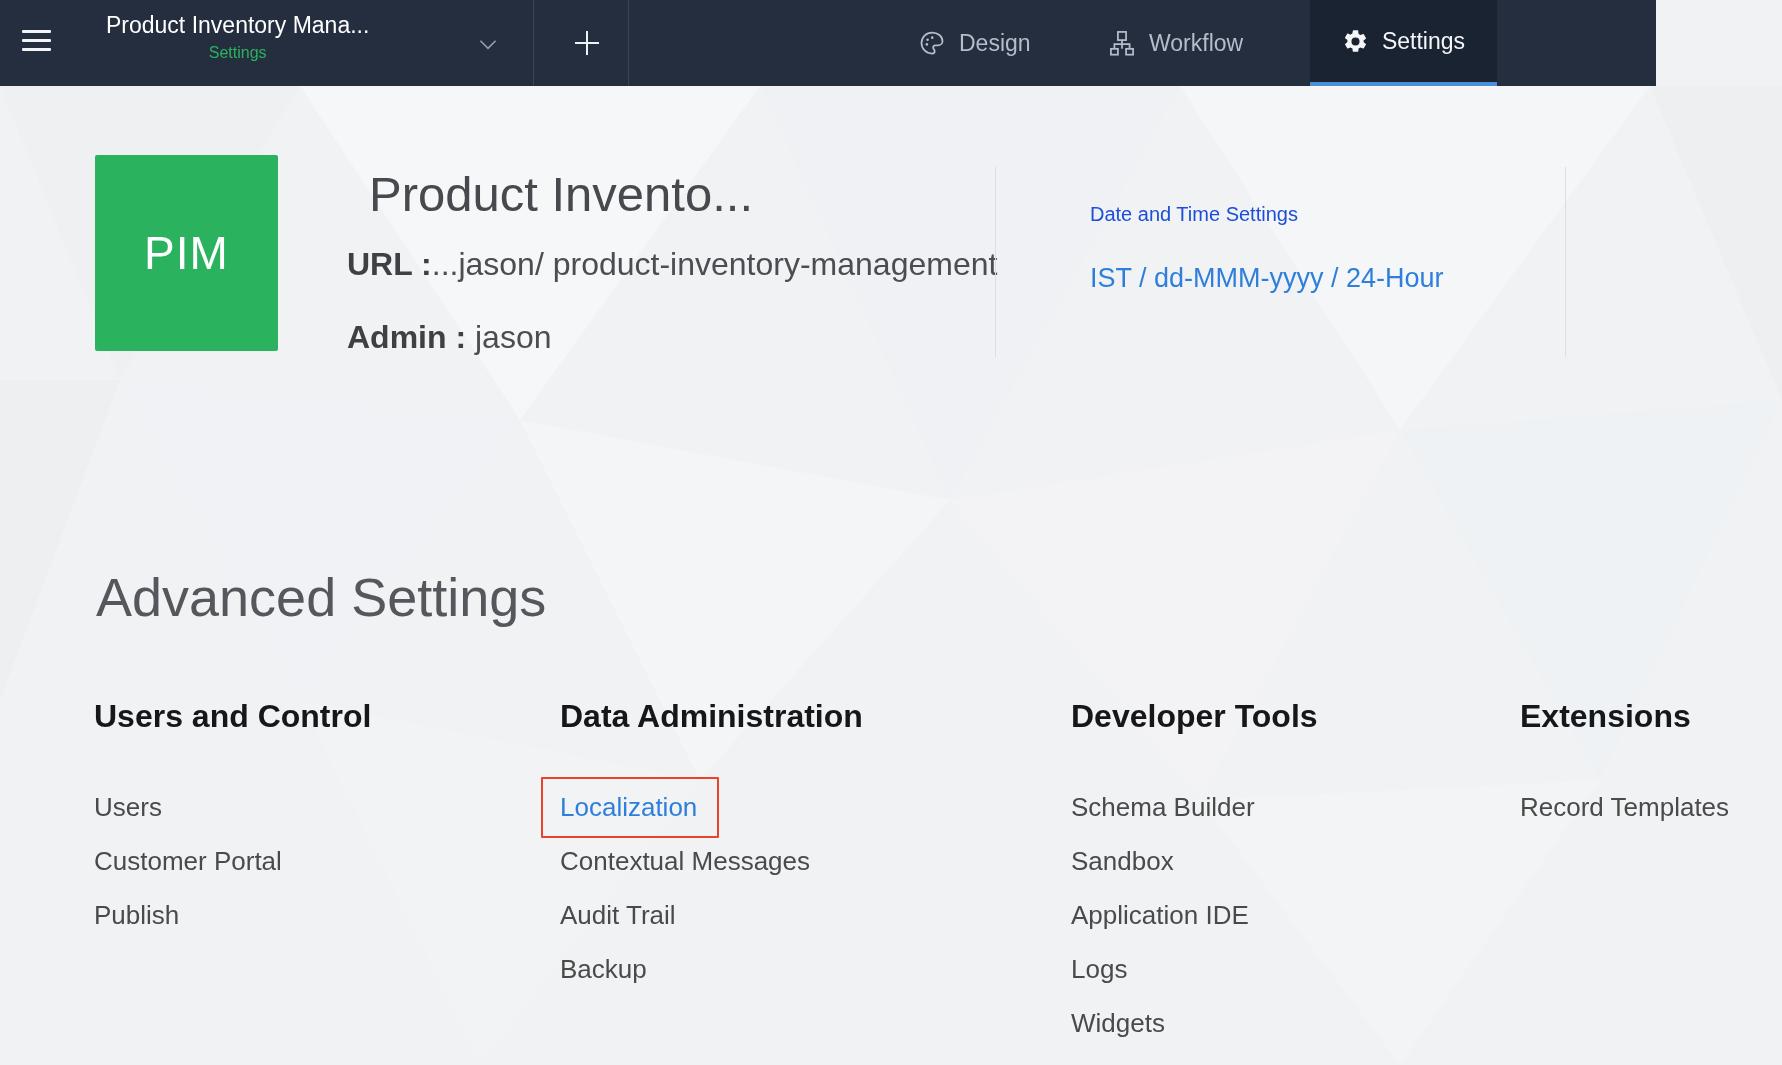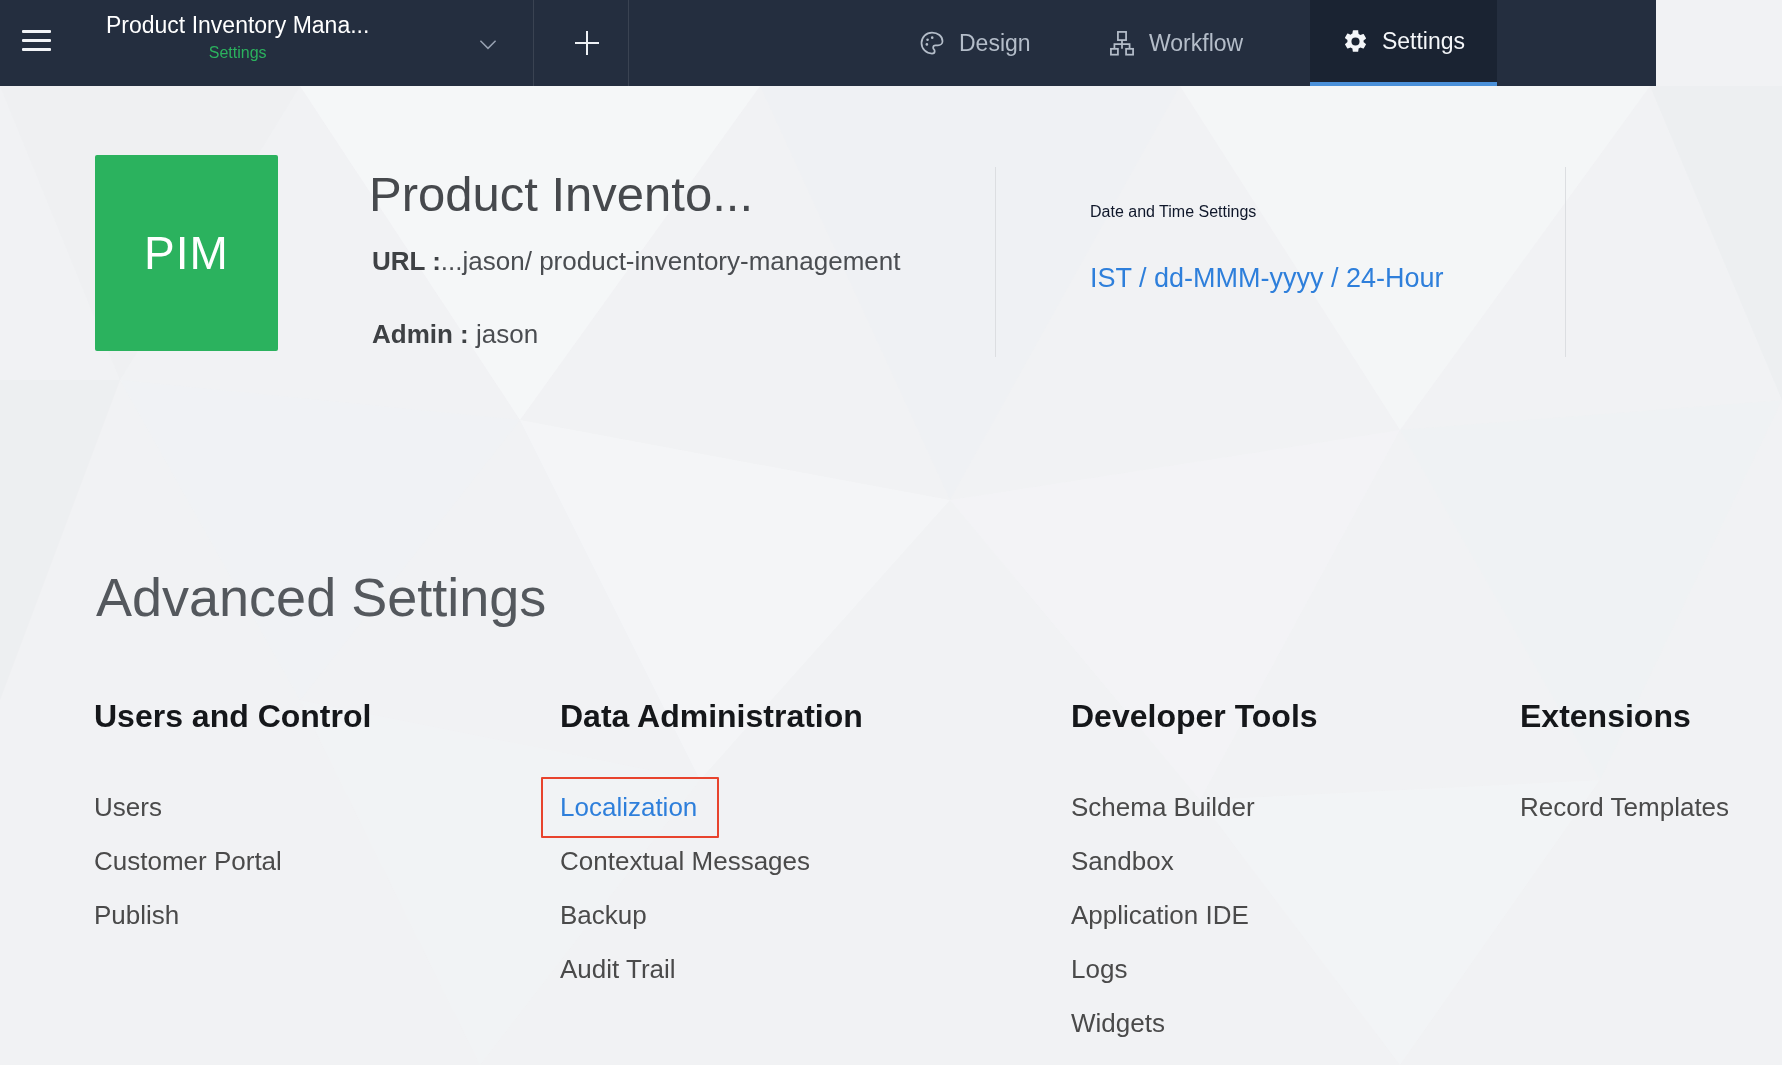--- a/index.html
+++ b/index.html
@@ -58,28 +58,28 @@
   .app-logo{
     position:absolute;left:95px;top:155px;width:183px;height:196px;z-index:2;
     background:var(--brand-green);color:#ffffff;border-radius:2px;
     display:flex;align-items:center;justify-content:center;
     font-size:46px;font-weight:300;letter-spacing:1px;
   }
   .app-heading{
     position:absolute;left:369px;top:166px;z-index:2;
     font-size:49px;font-weight:300;color:#46494d;white-space:nowrap;
   }
-  .meta-line{position:absolute;left:372px;z-index:2;font-size:26px;color:#4a4d51;white-space:nowrap;}
+  .meta-line{position:absolute;left:347px;z-index:2;font-size:32px;color:#4a4d51;white-space:nowrap;}
   .meta-url{top:246px;}
   .meta-admin{top:319px;}
   .meta-label{font-weight:bold;color:#3e4144;}
   .hdr-divider{position:absolute;top:167px;height:190px;width:1px;background:#dcdee1;z-index:2;}
   .hdr-div-left{left:995px;}
   .hdr-div-right{left:1565px;}
-  .dt-label{position:absolute;left:1090px;top:203px;z-index:2;font-size:16px;color:#0f172a;}
+  .dt-label{position:absolute;left:1090px;top:203px;z-index:2;font-size:20px;color:#1d4ed8;}
   .dt-value{position:absolute;left:1090px;top:263px;z-index:2;font-size:27px;color:var(--link-blue);cursor:pointer;white-space:nowrap;}
 
   
   .adv-heading{
     position:absolute;left:96px;top:566px;z-index:2;
     font-size:54px;font-weight:300;color:#54585d;
   }
   .adv-col{position:absolute;top:701px;z-index:2;}
   .col-1{left:94px;}
   .col-2{left:560px;}
@@ -214,24 +214,24 @@
 <section class="adv-col col-2">
   <div class="col-title">Data Administration</div>
   <div class="col-items">
     <div class="adv-item">
         <span class="link-highlight">Localization</span>
       </div>
     <div class="adv-item">
         <span>Contextual Messages</span>
       </div>
     <div class="adv-item">
+        <span>Audit Trail</span>
+      </div>
+    <div class="adv-item">
         <span>Backup</span>
-      </div>
-    <div class="adv-item">
-        <span>Audit Trail</span>
       </div>
   </div>
 </section>
 
 <section class="adv-col col-3">
   <div class="col-title">Developer Tools</div>
   <div class="col-items">
     <div class="adv-item">
         <span>Schema Builder</span>
       </div>

